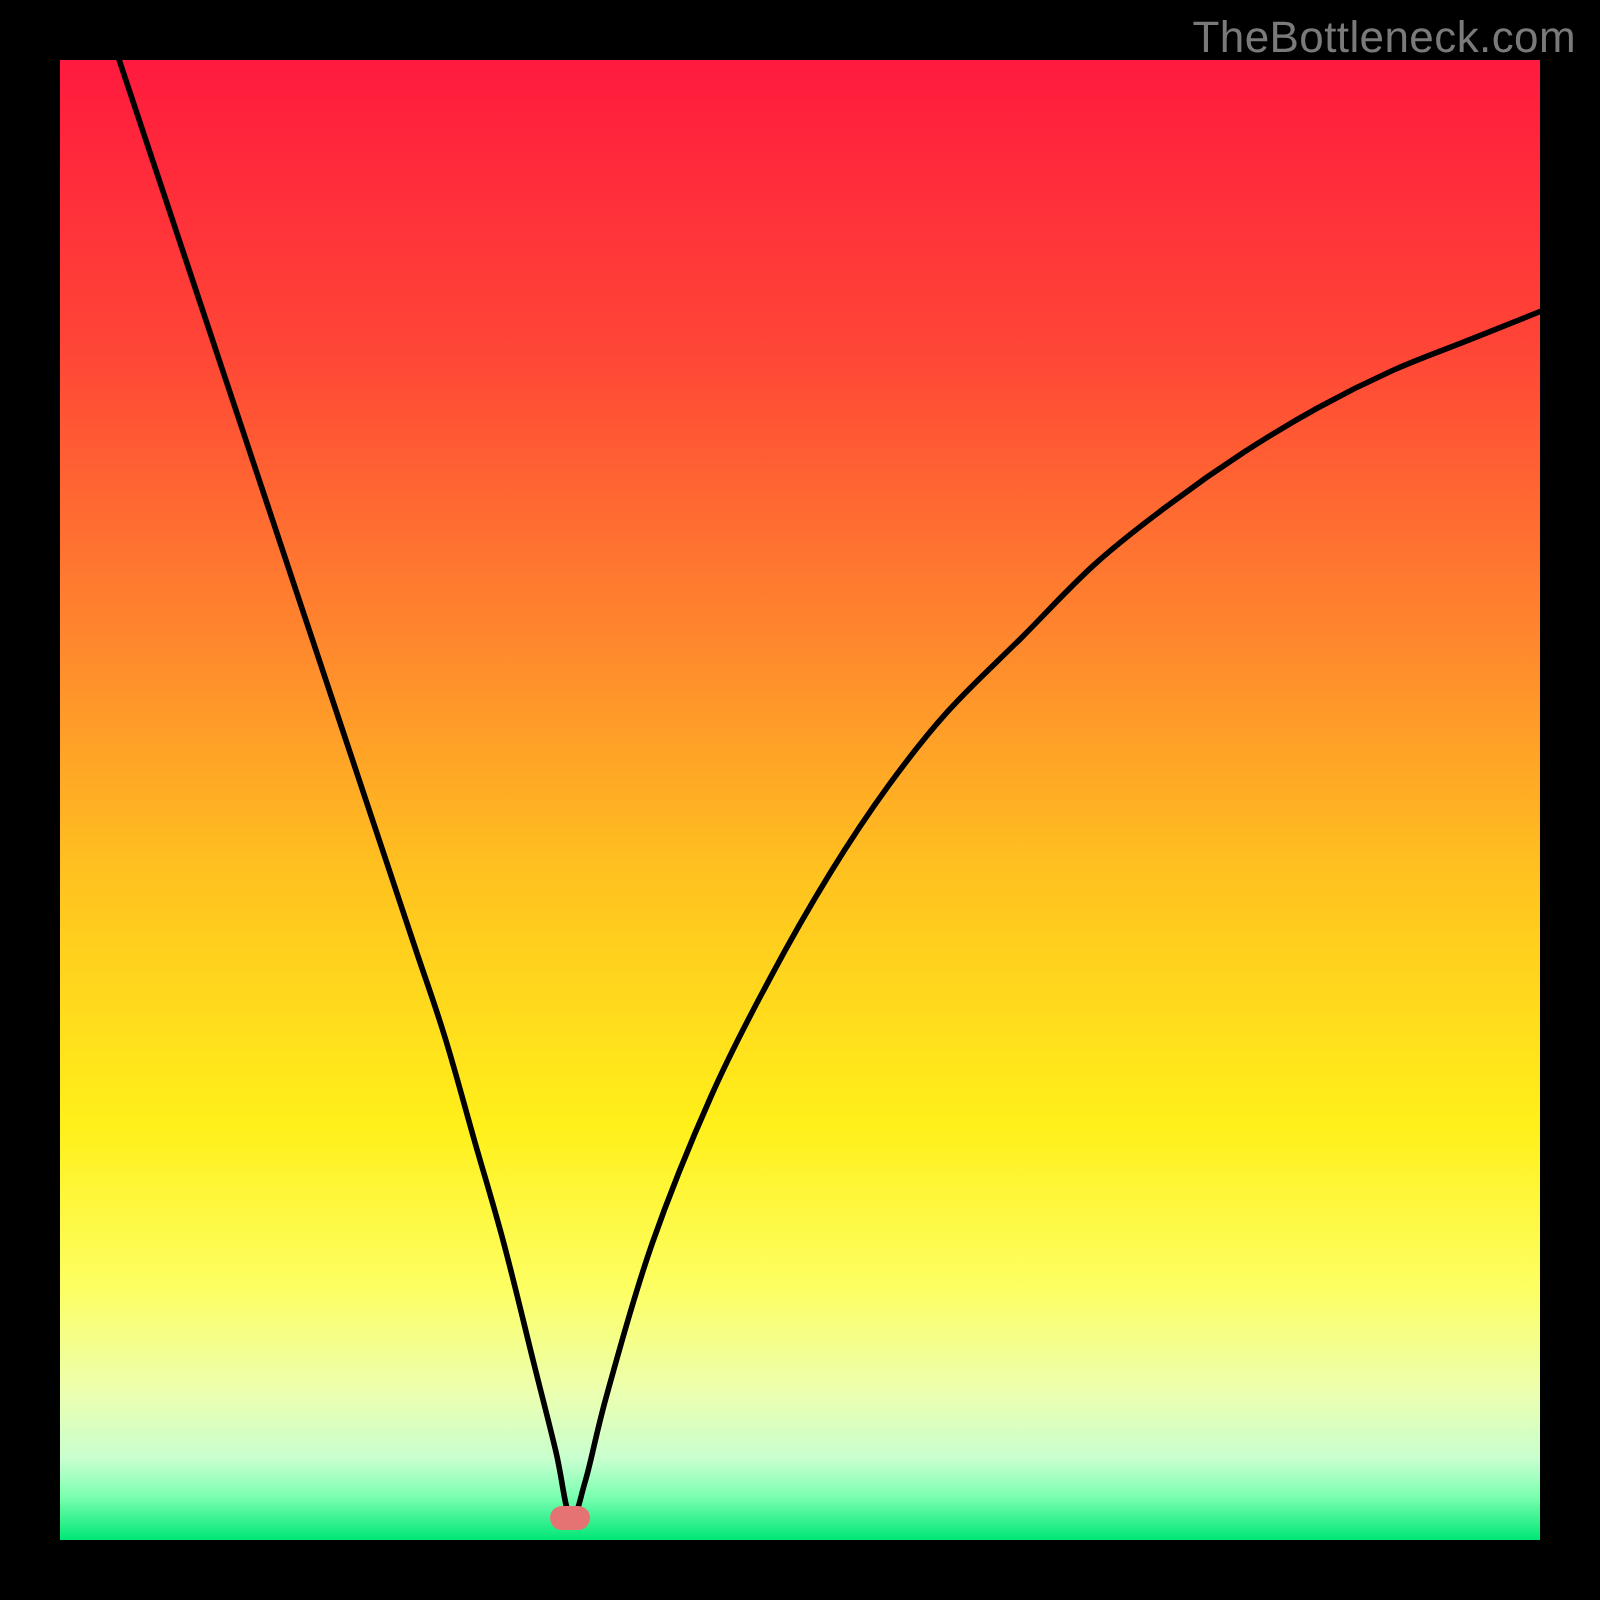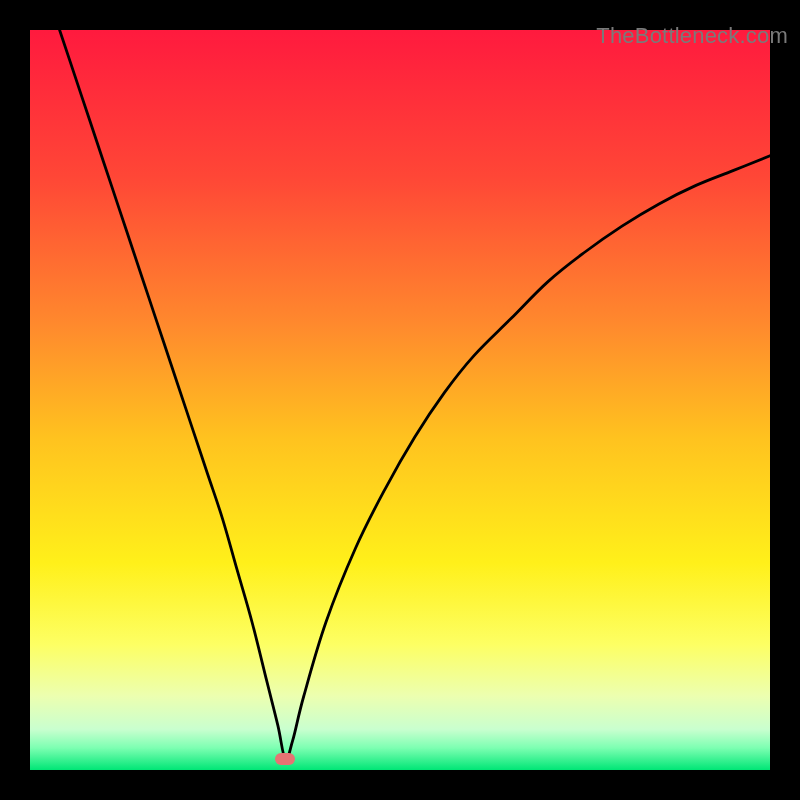--- a/index.html
+++ b/index.html
@@ -41,21 +41,20 @@
     transform: translate(-50%, -50%);
   }
   .attribution {
     position: absolute;
     top: 6px;
     right: 12px;
     color: #7a7a7a;
     font-size: 22px;
     letter-spacing: 0.2px;
     font-weight: 400;
-    margin-top: 17px;
   }
 </style>
 </head>
 <body>
 
 <div class="frame">
 
   <div class="plot-area">
     <svg class="gradient-bg" viewBox="0 0 740 740" preserveAspectRatio="none">
       <defs>

